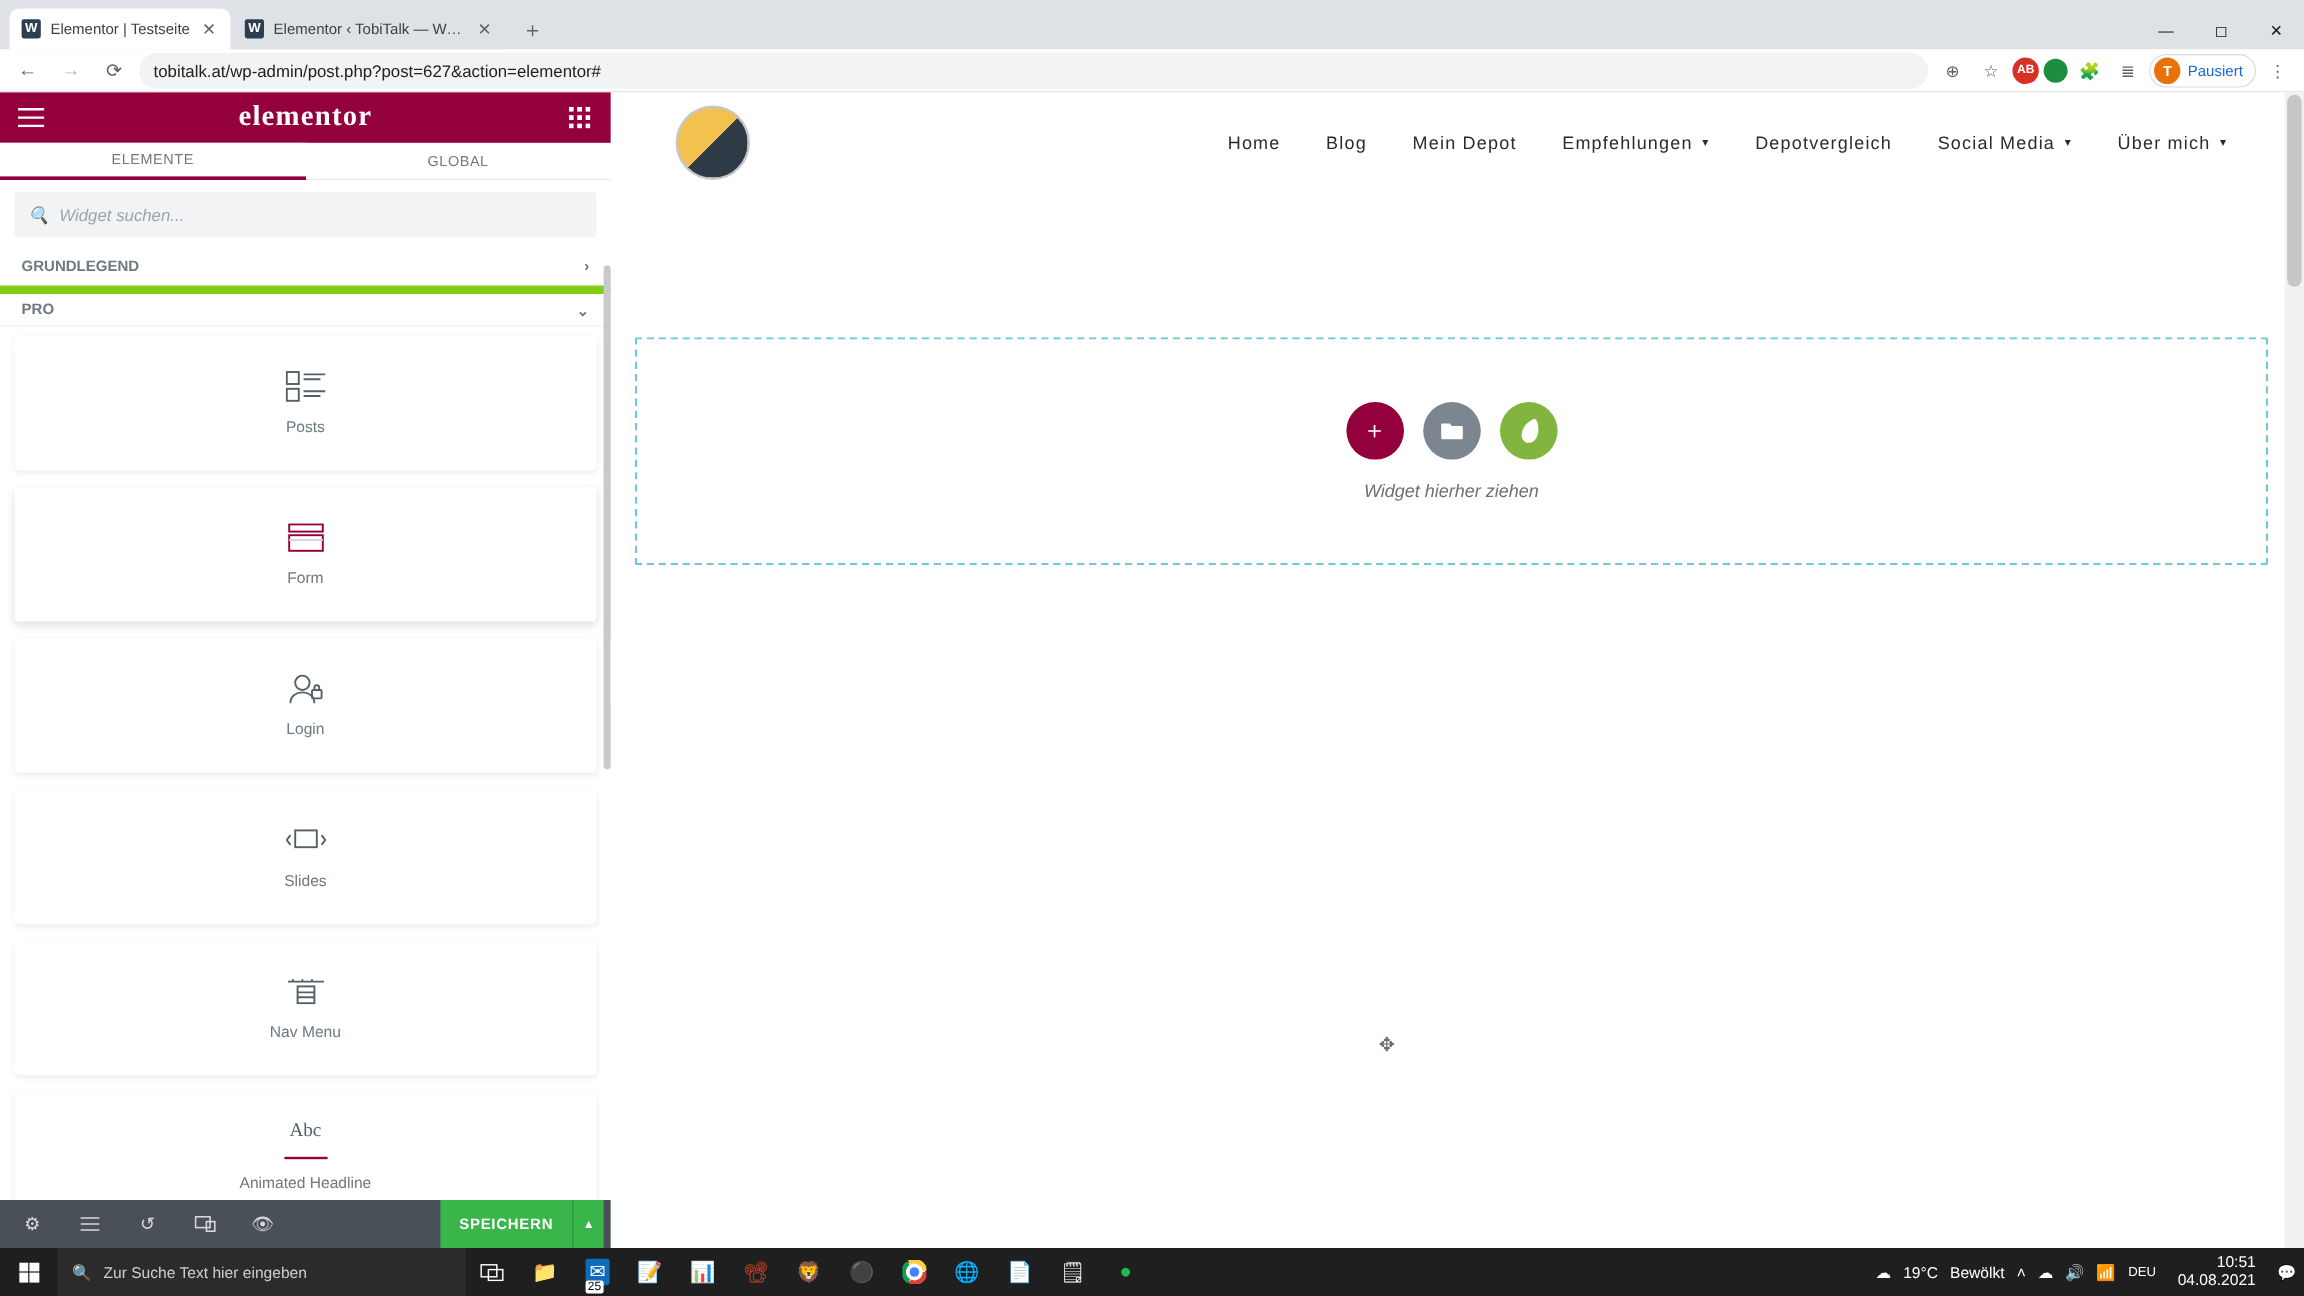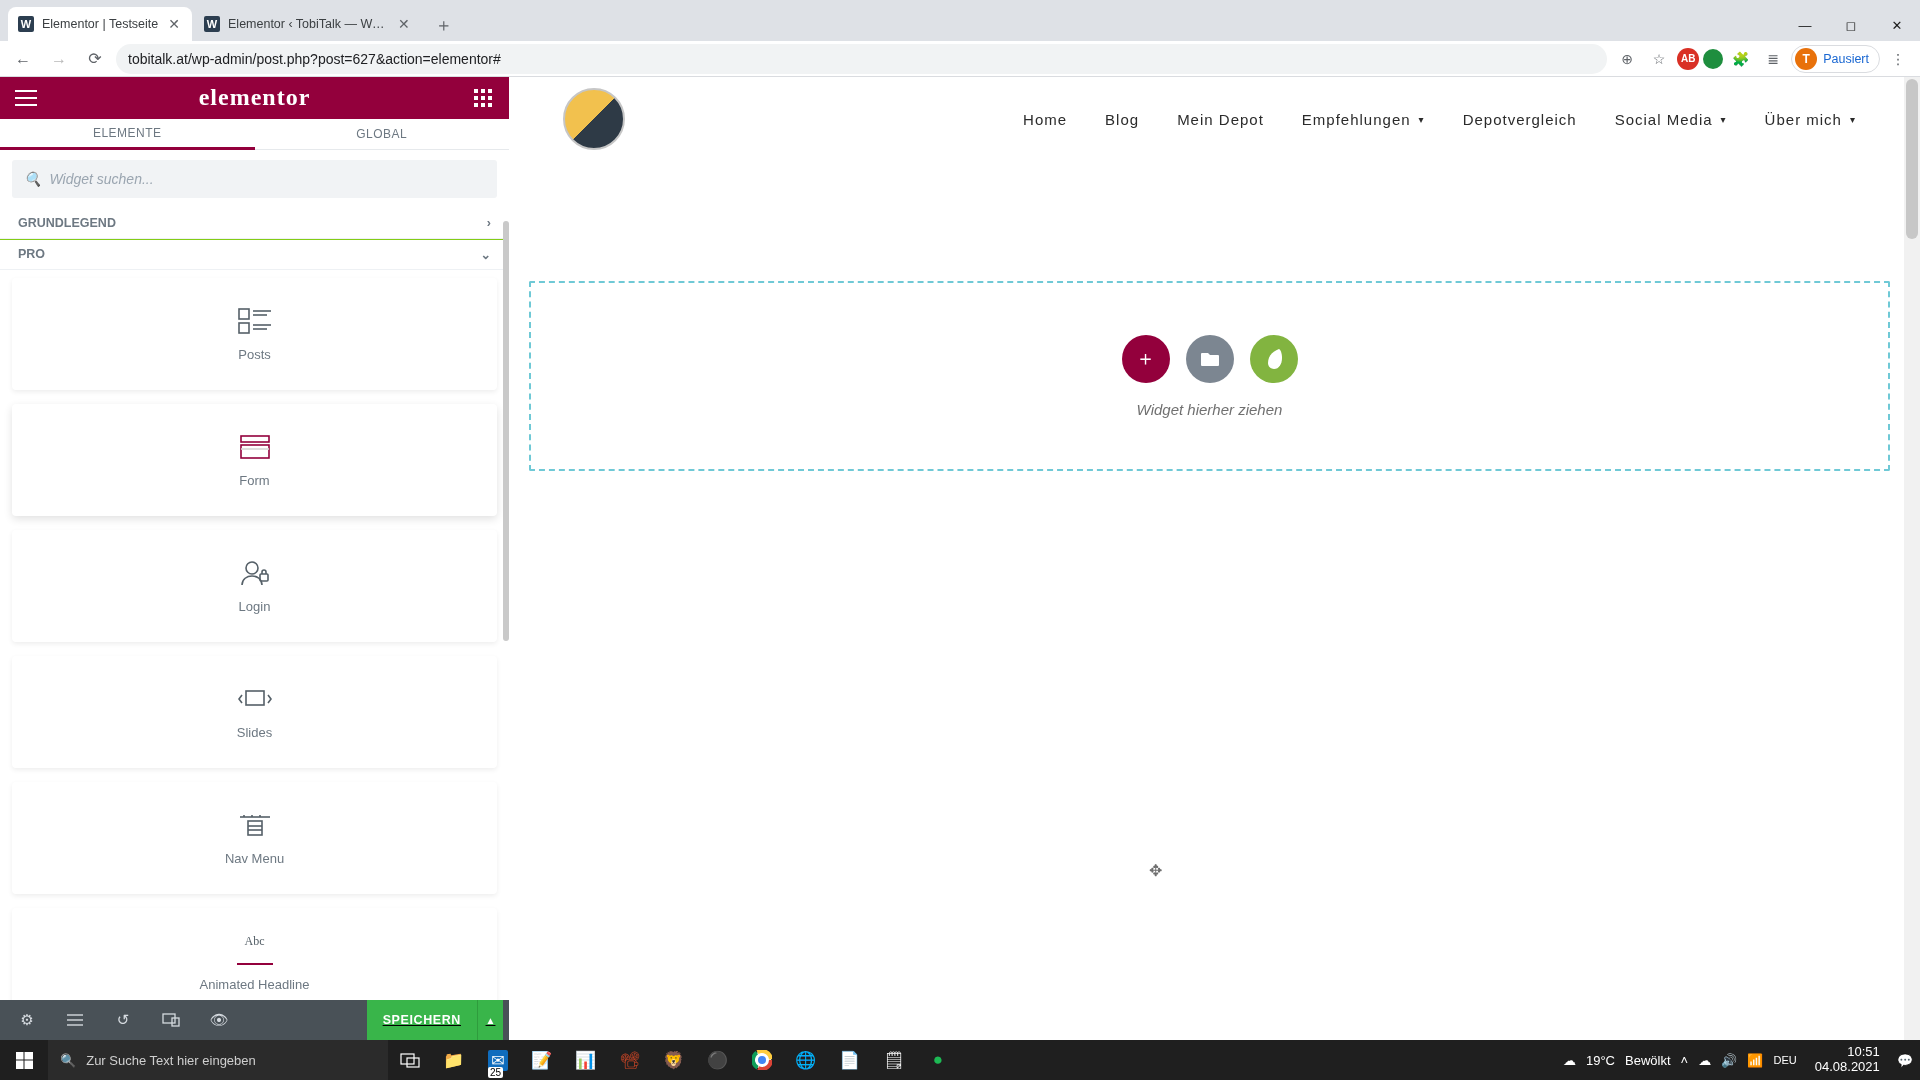--- a/index.html
+++ b/index.html
@@ -35,21 +35,21 @@
   .etab.active { color:#6d7882; border-bottom:3px solid #93003c; background:#fff; }
   .search-wrap { padding:10px 12px; }
   .search-box { display:flex;align-items:center;gap:8px;height:38px;border-radius:3px;background:#f1f3f5;padding:0 12px;color:#9aa5b0;font-style:italic;font-size:14px; }
   .cat { height:44px;display:flex;align-items:center;justify-content:space-between;padding:0 18px;background:#fff;color:#6d7882;font-size:12.5px;font-weight:600;border-bottom:1px solid #eef1f4; }
   .widgets { display:grid; grid-template-columns: 1fr; gap:14px; padding: 8px 12px 12px 12px; overflow:hidden; }
   .widget { height:112px;background:#fff;border-radius:4px;box-shadow:0 2px 5px rgba(0,0,0,0.07);display:flex;flex-direction:column;align-items:center;justify-content:center;gap:12px;color:#6d7882;font-size:13px; }
   .widget.hover{box-shadow:0 3px 8px rgba(0,0,0,0.12);}
   .widget-icon { width:36px;height:28px;display:flex;align-items:center;justify-content:center;color:#556068; }
   .epanel-footer { margin-top:auto; height:40px; background:#495157; display:flex; align-items:center; padding:0 6px; gap:6px; }
   .ftr-icon { width:42px;height:40px;display:flex;align-items:center;justify-content:center;color:#d5dadf;font-size:15px; }
-  .save-group { margin-left:auto; display:flex;text-decoration:underline; }
+  .save-group { margin-left:auto; display:flex; }
   .save-btn { background:#39b54a;color:#fff;font-size:12.5px;font-weight:bold;letter-spacing:0.6px;padding:0 16px;height:40px;display:flex;align-items:center; }
   .save-caret{ width:26px;background:#39b54a;border-left:1px solid #2f9c3d;display:flex;align-items:center;justify-content:center;color:#fff;font-size:10px;}
   .collapse-handle { position:absolute; left:509px; top:50%; transform:translateY(-50%); width:18px;height:56px;background:#fff;border:1px solid #e6e6e6;border-left:none;border-radius:0 4px 4px 0;display:flex;align-items:center;justify-content:center;color:#999;font-size:11px; }
   
   .canvas { flex:1; background:#fff; position:relative; overflow:auto; }
   .site-header { height:84px; display:flex; align-items:center; padding: 0 64px 0 54px; }
   .site-logo { width:62px;height:62px;border-radius:50%;background:linear-gradient(135deg,#f2c14e 50%,#2e3a46 50%);border:2px solid #c6c6c6; }
   .nav { margin-left:auto; display:flex; gap:38px; }
   .nav-item { font-size:15px; color:#2b2b2b; letter-spacing:1px; display:flex;align-items:center;gap:8px; }
   .chev{ font-size:10px;color:#2b2b2b; }
@@ -163,21 +163,21 @@
       <div class="search-box">
         <span>🔍</span>
         <span>Widget suchen...</span>
       </div>
     </div>
 
     <div class="cat">
       <span>GRUNDLEGEND</span>
       <span>›</span>
     </div>
-    <div class="cat" style="border-top:1px solid #84cc16">
+    <div class="cat" style="border-top:7px solid #84cc16">
       <span>PRO</span>
       <span>⌄</span>
     </div>
 
     <div class="widgets">
       <div class="widget">
         <div class="widget-icon">
           <svg width="34" height="26" viewBox="0 0 34 26" fill="none" stroke="#556068" stroke-width="1.6">
               <rect x="1" y="1" width="10" height="10"></rect>
               <line x1="15" y1="3" x2="33" y2="3"></line>
@@ -228,21 +228,21 @@
               <line x1="14" y1="3" x2="14" y2="1"></line>
               <line x1="22" y1="3" x2="22" y2="1"></line>
               <rect x="10" y="7" width="14" height="14"></rect>
               <line x1="10" y1="12" x2="24" y2="12"></line>
               <line x1="10" y1="16" x2="24" y2="16"></line>
             </svg>
         </div>
         <span>Nav Menu</span>
       </div>
       <div class="widget">
-        <div class="widget-icon" style="font-family:Georgia,serif;font-size:12px;color:#556068;border-bottom:2px solid #93003c;padding-bottom:16px;">
+        <div class="widget-icon" style="font-family:Georgia,serif;font-size:16px;color:#556068;border-bottom:2px solid #93003c;padding-bottom:16px;">
            <span>Abc</span>
         </div>
         <span>Animated Headline</span>
       </div>
       <div class="widget">
         <div class="widget-icon">
           <svg width="32" height="26" viewBox="0 0 32 26" fill="none" stroke="#556068" stroke-width="1.6">
               <rect x="1" y="3" width="30" height="20"></rect>
               <polyline points="3,20 12,10 20,18 28,9"></polyline>
               <circle cx="22" cy="6" r="3" stroke="#93003c"></circle>

